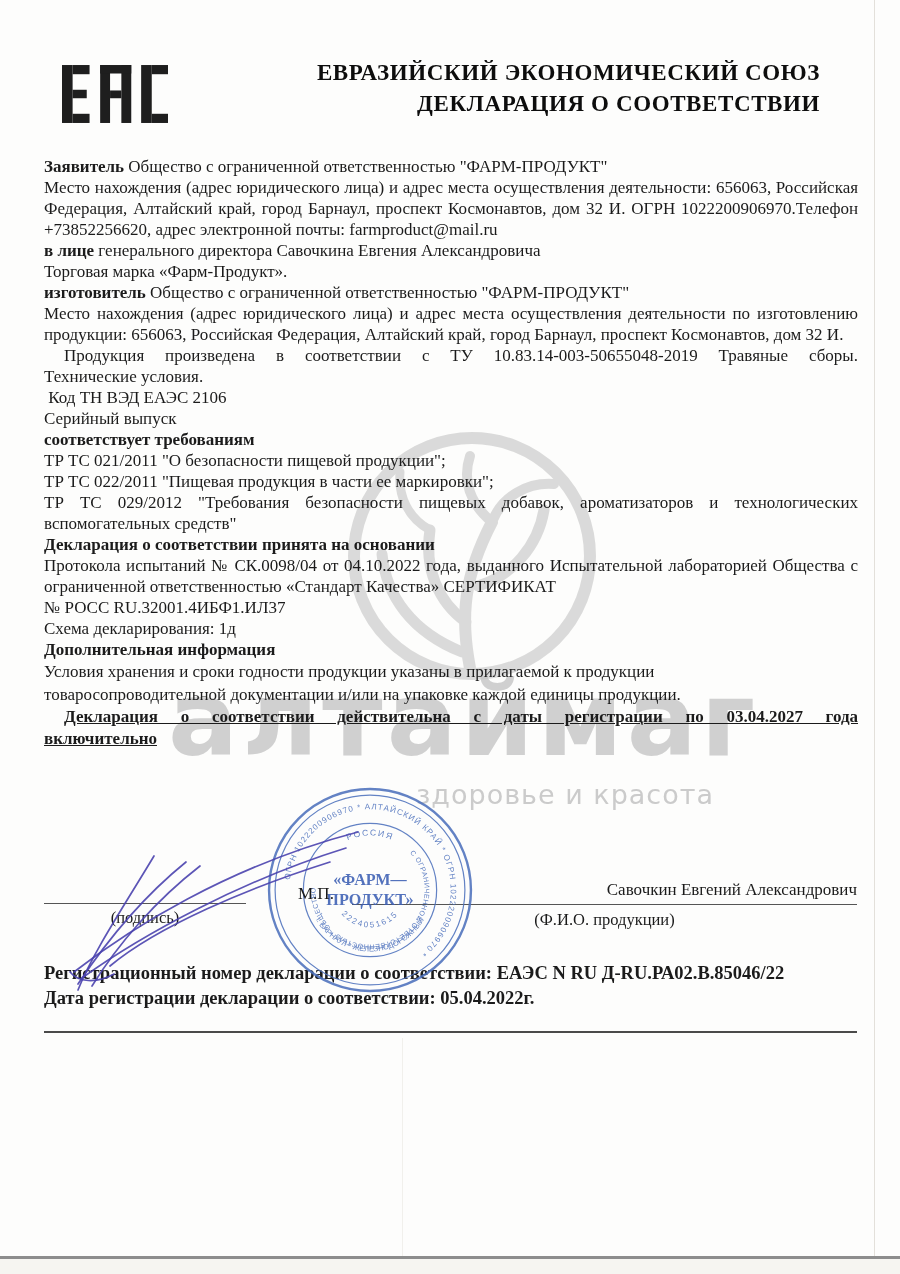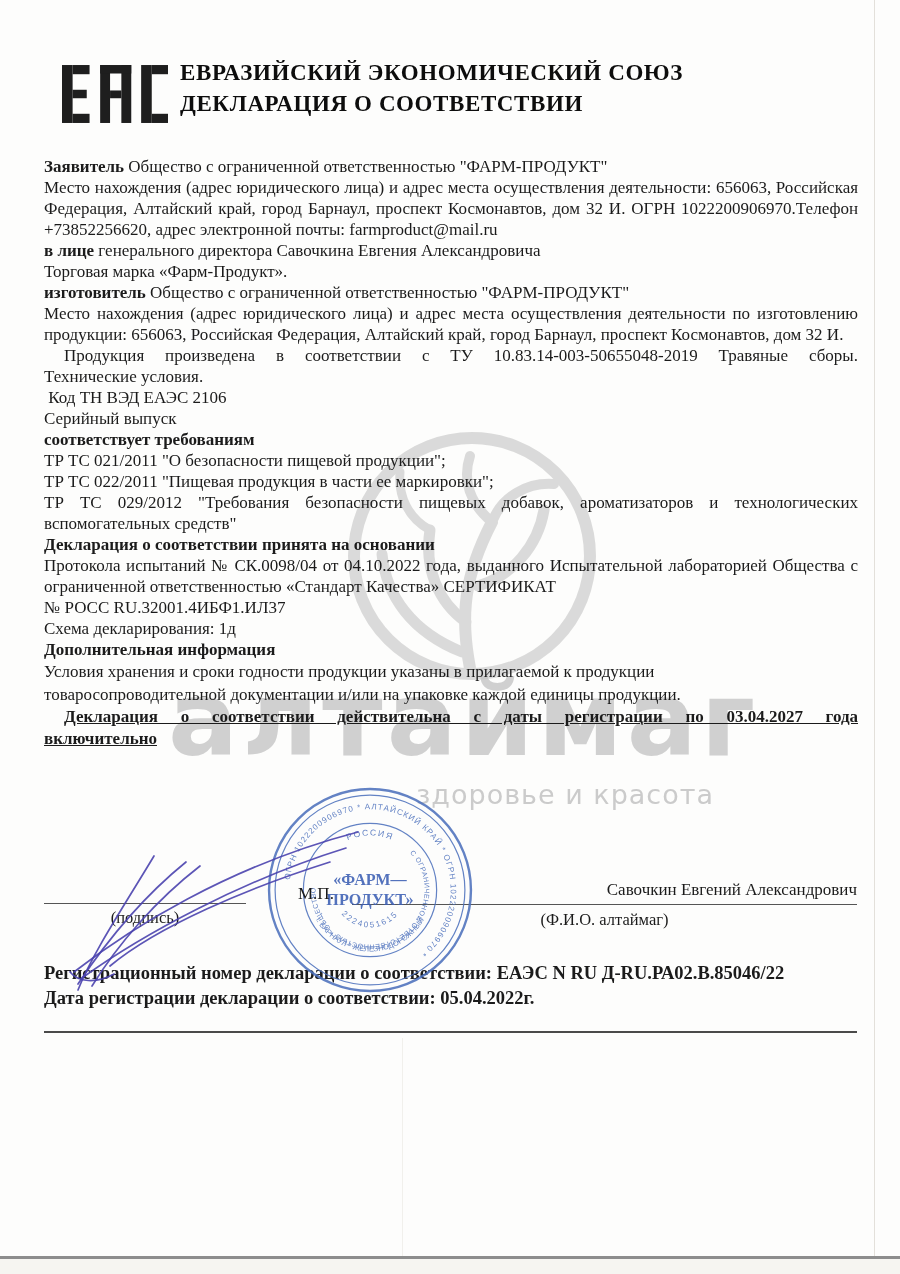--- a/index.html
+++ b/index.html
@@ -6,21 +6,21 @@
   .page {
     position:relative; width:900px; height:1274px; margin:0 auto;
     background:#fdfdfc; overflow:hidden;
     font-family:"Liberation Serif", serif; color:var(--text-ink, #1b1b1b);
   }
   
   .eac-logo { position:absolute; left:62px; top:53px; width:106px; height:82px; z-index:2; }
   .eac-logo rect { fill:#1e1e1e; }
   .title-wrap {
     position:absolute; left:180px; top:57px; width:640px; z-index:2;
-    text-align:left; font-weight:bold; font-size:23px; line-height:31px;
+    text-align:right; font-weight:bold; font-size:23px; line-height:31px;
     letter-spacing:0.6px; color:#0d0d0d;
   }
   
   .body-text { position:absolute; left:44px; top:156px; width:814px; z-index:2;
     font-size:17px; line-height:21px; }
   .body-text p { margin:0; }
   .just { text-align:justify; }
   .fj   { text-align:justify; text-align-last:justify; display:block;margin-left:20px; }
   .pre  { white-space:pre-wrap; }
   .lh23 { line-height:23px; }
@@ -156,21 +156,21 @@
     <path d="M 34 164 C 60 122 98 78 142 44"></path>
     <path d="M 12 150 C 20 160 38 162 56 152"></path>
     <path d="M 96 34 C 66 84 34 132 20 168"></path>
   </svg>
 
   <div class="mp-label">М.П.</div>
   <div class="sig-line"></div>
   <div class="sig-caption">(подпись)</div>
   <div class="holder-name">Савочкин Евгений Александрович</div>
   <div class="fio-line"></div>
-  <div class="holder-caption">(Ф.И.О. алтаймаг)</div>
+  <div class="holder-caption">(Ф.И.О. продукции)</div>
 
   <div class="reg-number">Регистрационный номер декларации о соответствии: ЕАЭС N RU Д-RU.РА02.В.85046/22</div>
   <div class="reg-date">Дата регистрации декларации о соответствии: 05.04.2022г.</div>
   <div class="footer-separator"></div>
 
   <div class="page-right-edge"></div>
   <div class="page-bottom-edge"></div>
   <div class="page-below-edge"></div>
 </div>
 

